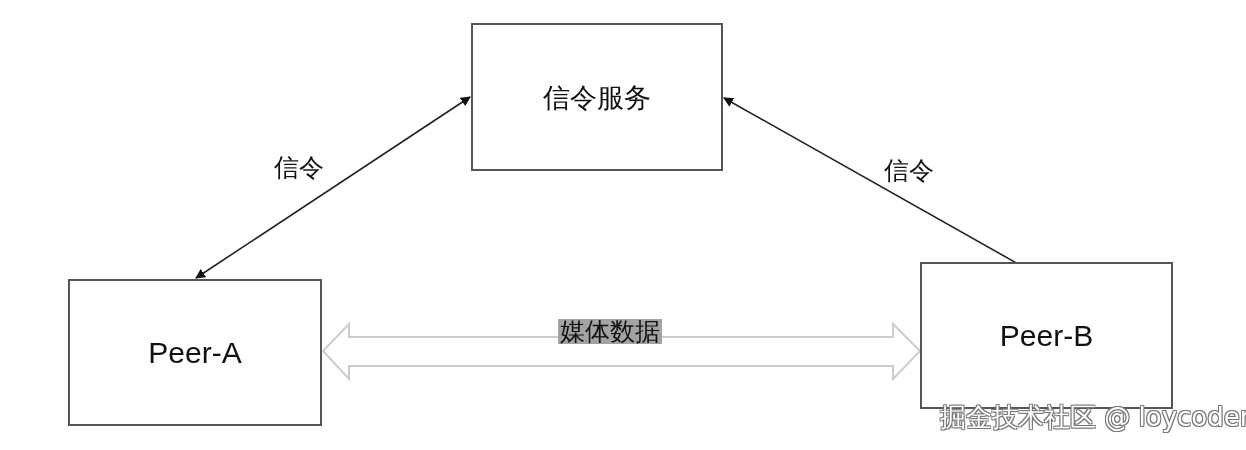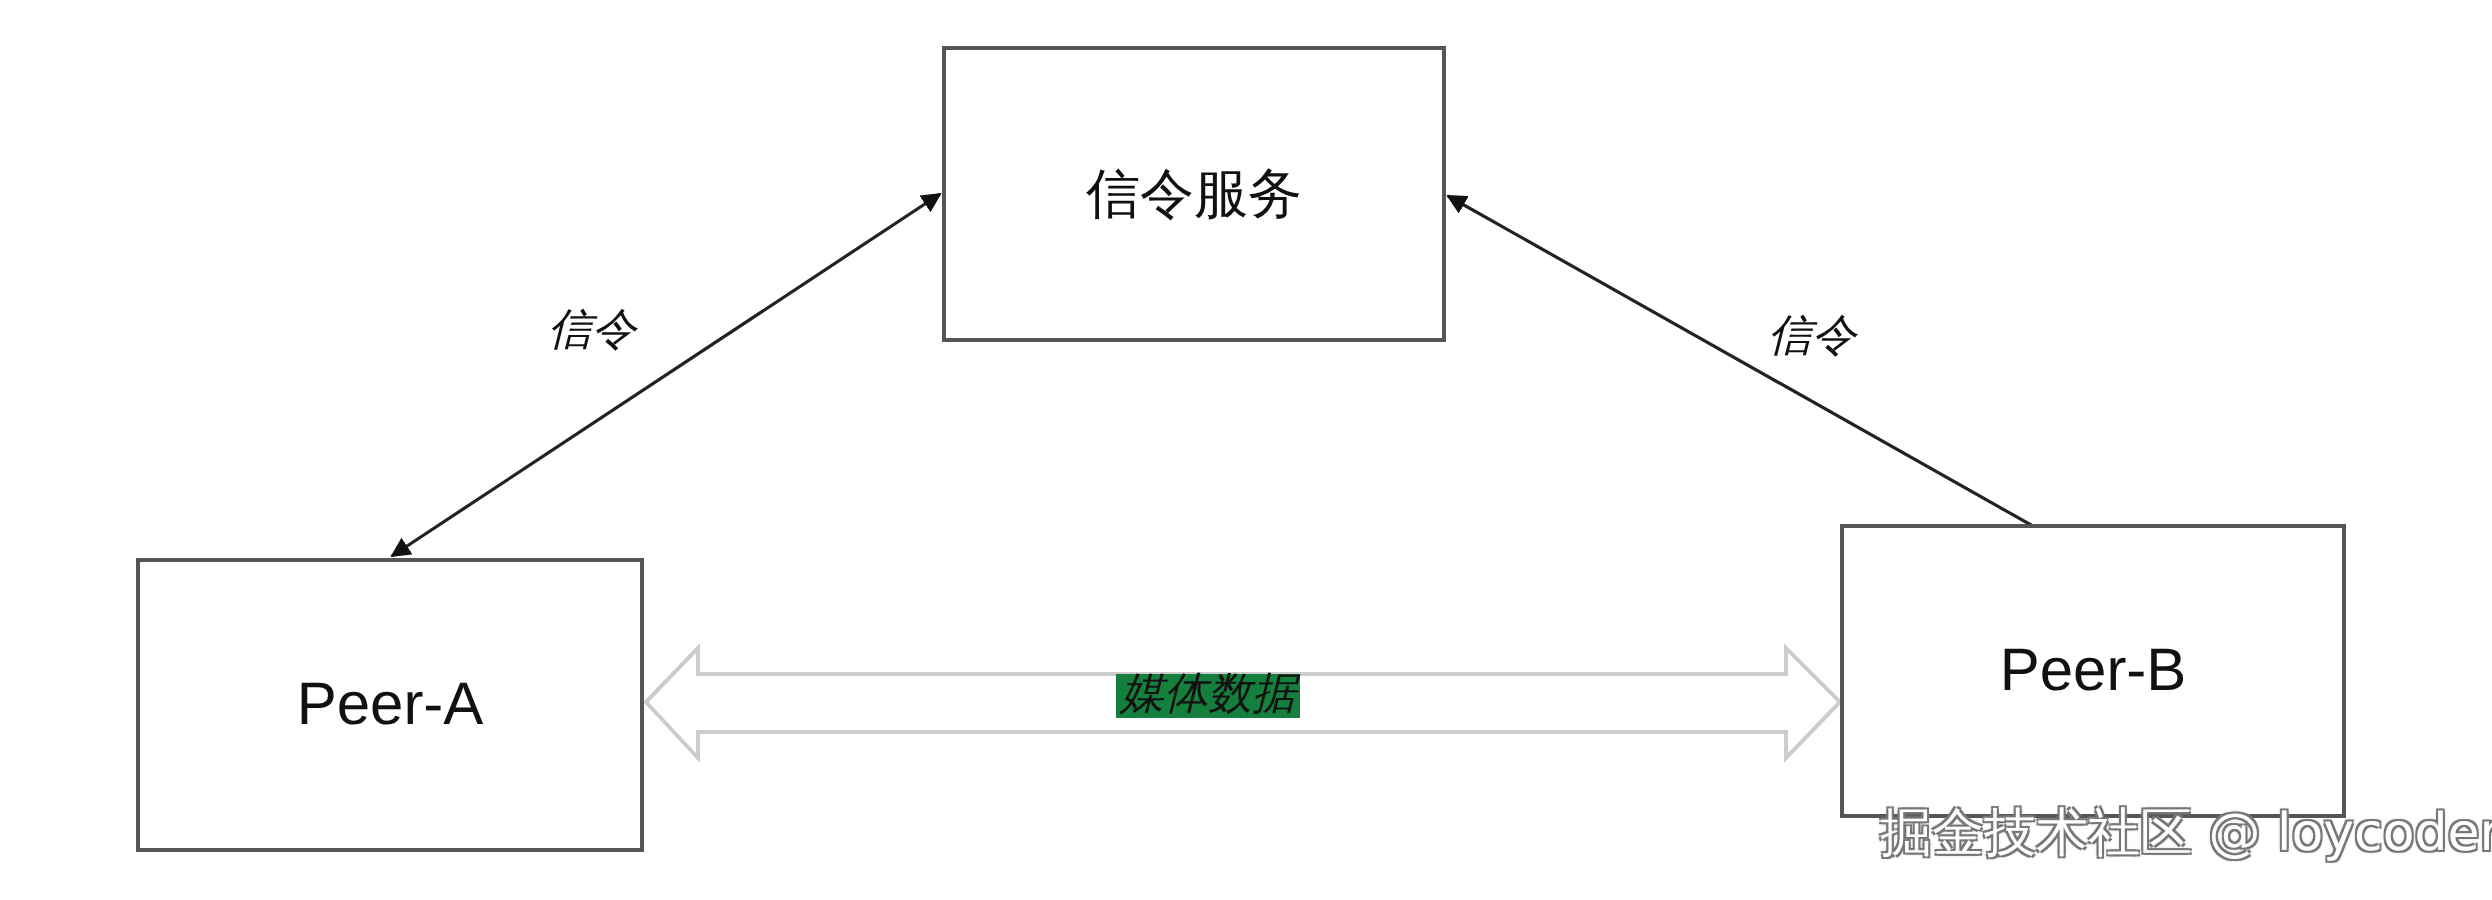--- a/index.html
+++ b/index.html
@@ -39,31 +39,30 @@
     .node-label.latin {
       font-family: "Liberation Sans", "DejaVu Sans", sans-serif;
       font-size: 30px;
     }
     #node-server { left: 471px; top: 23px; width: 252px; height: 148px; }
     #node-peer-a { left: 68px; top: 279px; width: 254px; height: 147px; }
     #node-peer-b { left: 920px; top: 262px; width: 253px; height: 147px; }
 
     .edge-label {
       position: absolute;
-      font-size: 22px;
+      font-size: 25px;
       line-height: 1;
       color: #111111;
       white-space: nowrap;
-      font-style: italic;
     }
     #label-signal-left { left: 274px; top: 155px; }
     #label-signal-right { left: 884px; top: 158px; }
     #label-media {
-      left: 558px; top: 337px;
-      background: #15803d;
+      left: 558px; top: 319px;
+      background: #a3a3a3;
       padding: 0 2px;
       text-align: center;
     }
 
     svg.edges {
       position: absolute;
       left: 0; top: 0;
       width: 1246px; height: 450px;
       pointer-events: none;
     }

